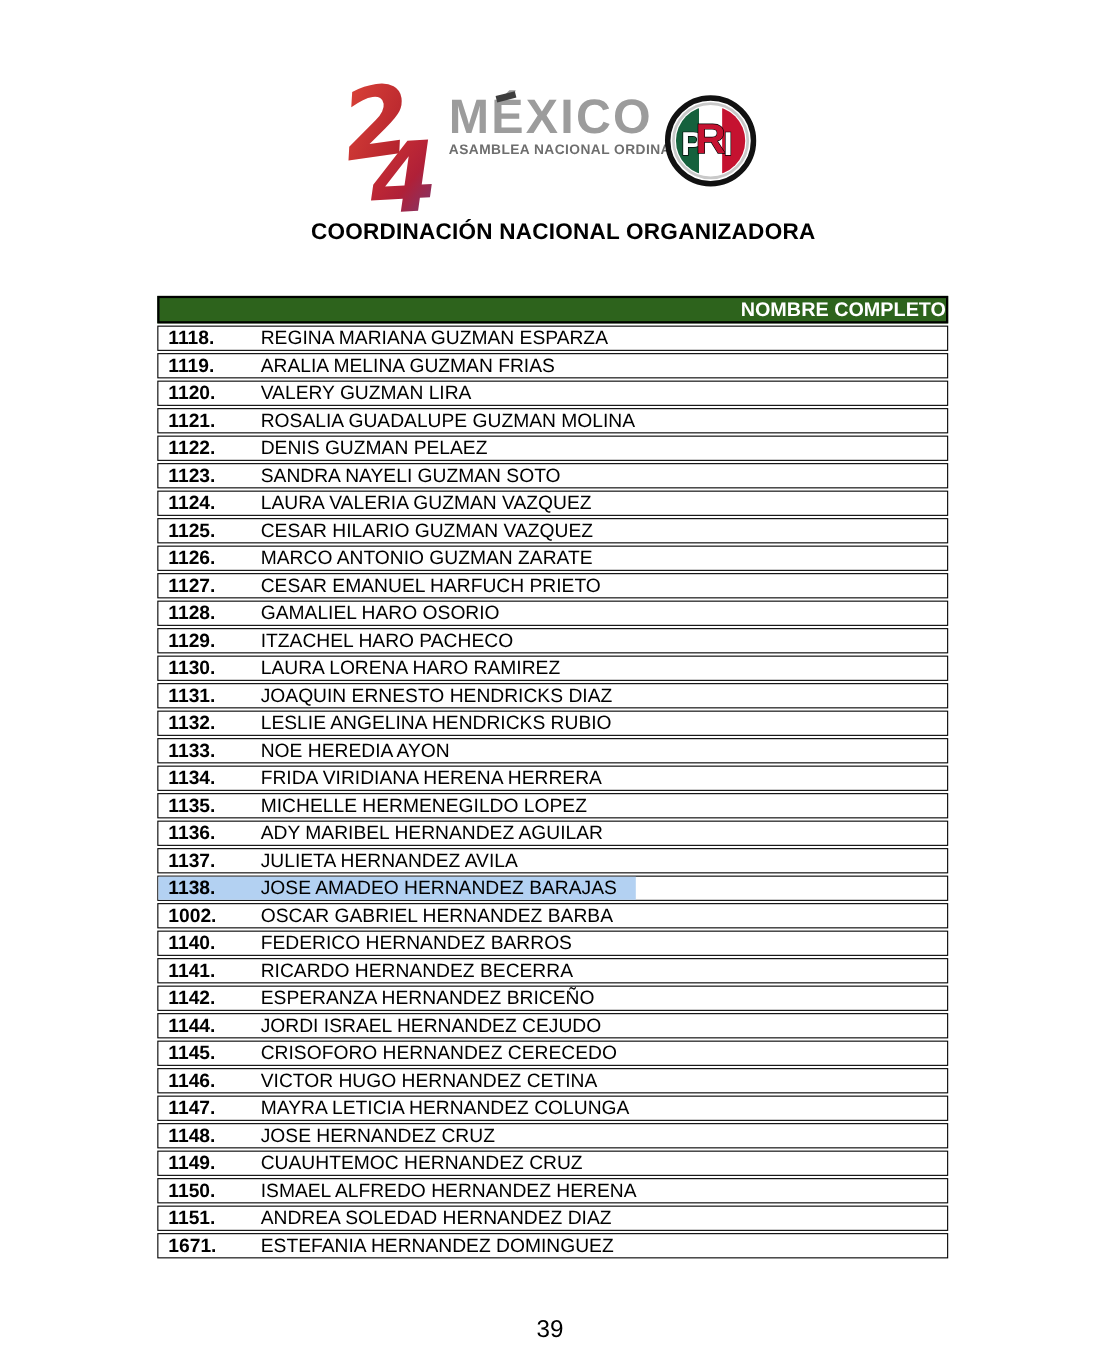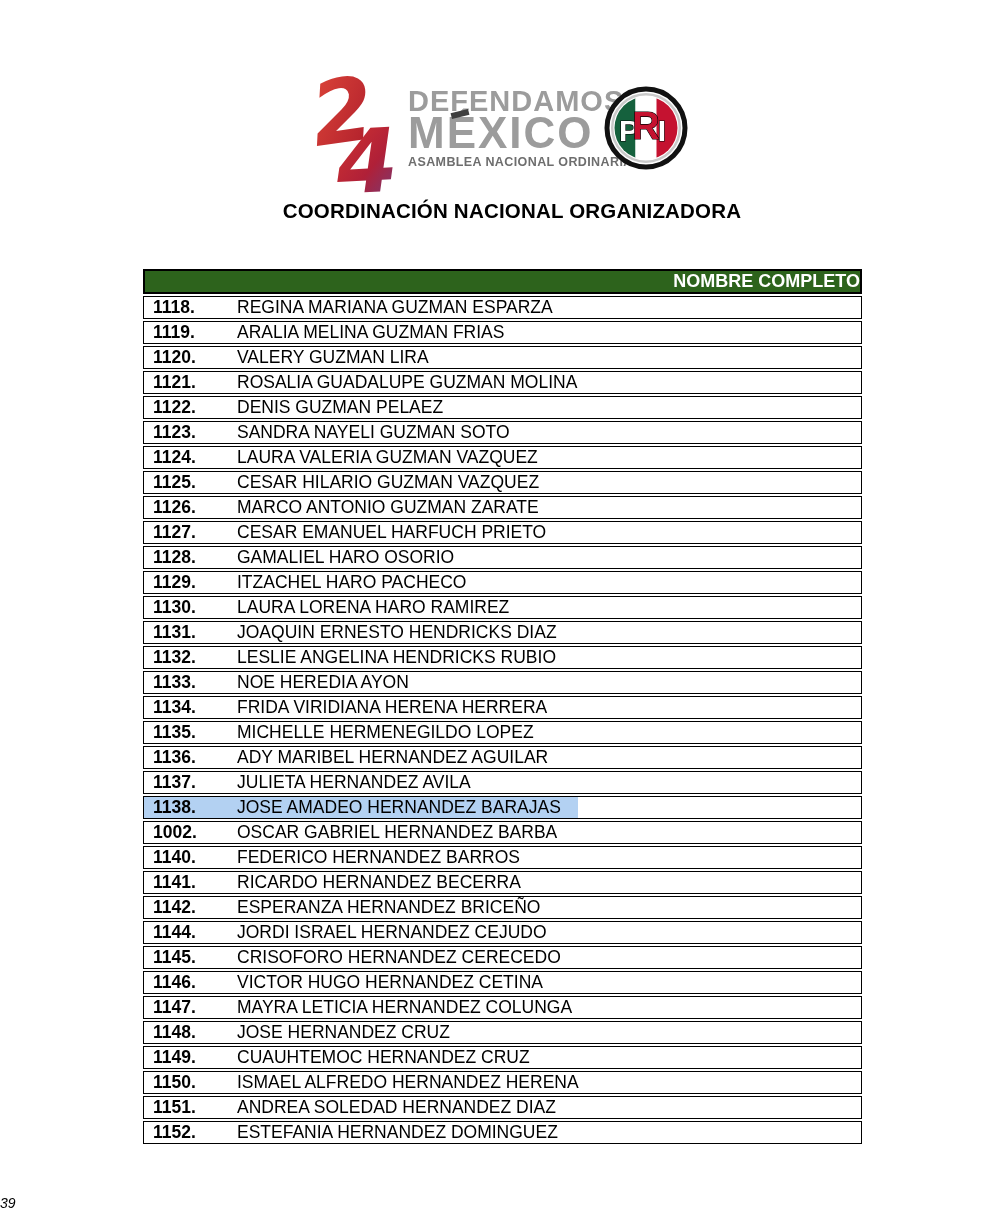--- a/index.html
+++ b/index.html
@@ -51,21 +51,21 @@
     display: flex; align-items: center;
   }
   .row-inner { display: inline-flex; align-items: center; height: 100%; padding-left: 9px; }
   .num { font-weight: bold; width: 55px; flex: none; }
   .name { white-space: nowrap; margin-left: 29px; }
   .row.highlight .row-inner { background: var(--hl, #b3d1f2); padding-right: 17px; }
 
   
   .footer {
     position: absolute; top: 1195px; left: 0; width: 100%;
-    text-align: left; font-size: 14px; color: #000; font-style: italic;
+    text-align: center; font-size: 22px; color: #000;
   }
 </style>
 </head>
 <body>
 
 <div class="page">
 
   <div class="logo">
     <svg class="logo-24" width="96" height="134" viewBox="0 0 96 134">
       <defs>
@@ -77,21 +77,20 @@
           <stop offset="0" stop-color="#d3352f"></stop>
           <stop offset="0.55" stop-color="#b02038"></stop>
           <stop offset="1" stop-color="#6c3f80"></stop>
         </linearGradient>
       </defs>
       <text x="0" y="78" font-family="DejaVu Sans, sans-serif" font-size="88" font-weight="bold" font-style="italic" fill="url(#g2)" transform="rotate(-8 30 50)">2</text>
       <text x="24" y="128" font-family="DejaVu Sans, sans-serif" font-size="88" font-weight="bold" font-style="italic" fill="url(#g4)" transform="rotate(-3 60 90)">4</text>
     </svg>
 
     <div class="logo-text">
-      <div class="l1">DEFENDAMOS</div>
       <div class="l2">
         <span>MÉXICO</span>
         <span class="accent"></span>
       </div>
       <div class="l3">ASAMBLEA NACIONAL ORDINARIA</div>
     </div>
 
     <svg class="pri" width="84" height="84" viewBox="0 0 84 84">
       <defs>
         <clipPath id="priClip">
@@ -343,21 +342,21 @@
 
   <div class="row">
     <span class="row-inner">
       <span class="num">1151.</span>
       <span class="name">ANDREA SOLEDAD HERNANDEZ DIAZ</span>
     </span>
   </div>
 
   <div class="row">
     <span class="row-inner">
-      <span class="num">1152.</span>
+      <span class="num">1671.</span>
       <span class="name">ESTEFANIA HERNANDEZ DOMINGUEZ</span>
     </span>
   </div>
 </div>
   </div>
 
   <div class="footer">39</div>
 
 </div>
 

